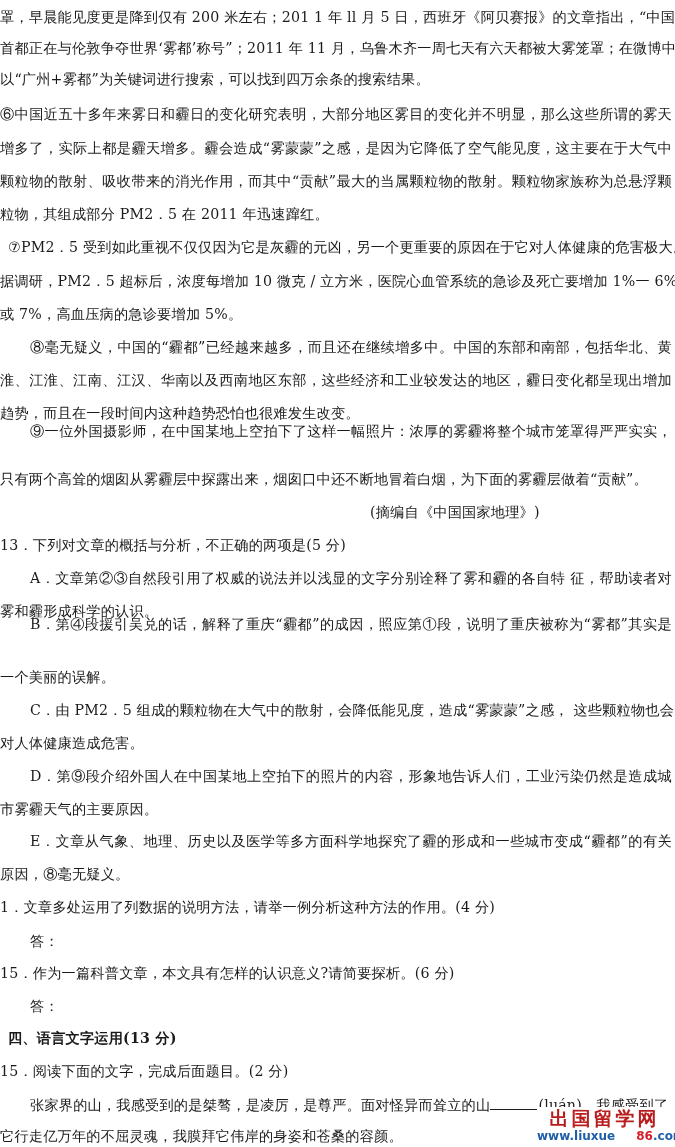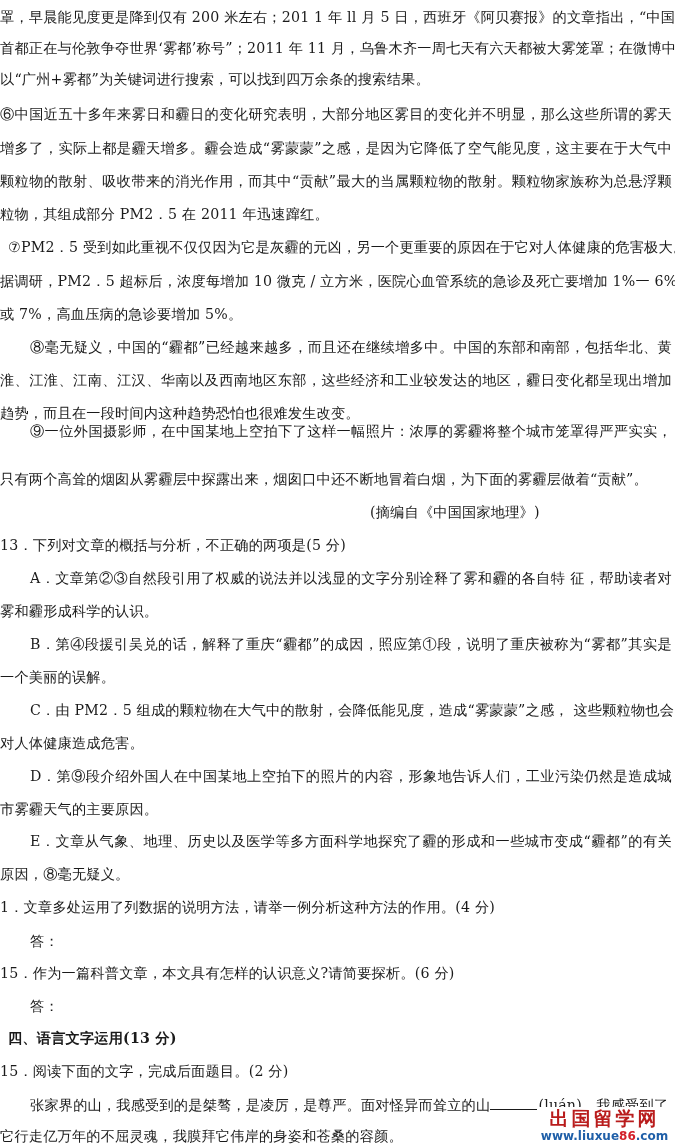--- a/index.html
+++ b/index.html
@@ -51,21 +51,21 @@
       letter-spacing: 3px;
       color: #b91c1c;
       line-height: 22px;
     }
     .wm-url {
       font-size: 12px;
       font-weight: bold;
       color: #1f5fa8;
       line-height: 14px;
     }
-    .wm-url .red { color: #d4202a; }
+    .wm-url .red { color: #d4202a; padding-left: 21px; }
   </style>
 </head>
 <body>
 
 <div class="page" id="page"></div>
 
 <div class="page">
   <div class="line just" style="top:1px">罩，早晨能见度更是降到仅有 200 米左右；201 1 年 ll 月 5 日，西班牙《阿贝赛报》的文章指出，“中国的</div>
   <div class="line just" style="top:32px">首都正在与伦敦争夺世界‘雾都’称号”；2011 年 11 月，乌鲁木齐一周七天有六天都被大雾笼罩；在微博中</div>
   <div class="line" style="top:63px">以“广州+雾都”为关键词进行搜索，可以找到四万余条的搜索结果。</div>
@@ -83,21 +83,21 @@
   <div class="line just" style="top:364px">淮、江淮、江南、江汉、华南以及西南地区东部，这些经济和工业较发达的地区，霾日变化都呈现出增加</div>
   <div class="line" style="top:397px">趋势，而且在一段时间内这种趋势恐怕也很难发生改变。</div>
 
   <div class="line just indent2" style="top:415px; width:642px">⑨一位外国摄影师，在中国某地上空拍下了这样一幅照片：浓厚的雾霾将整个城市笼罩得严严实实，</div>
   <div class="line" style="top:463px">只有两个高耸的烟囱从雾霾层中探露出来，烟囱口中还不断地冒着白烟，为下面的雾霾层做着“贡献”。</div>
   <div class="line" style="top:496px; left:370px">(摘编自《中国国家地理》)</div>
 
   <div class="line" style="top:529px">13．下列对文章的概括与分析，不正确的两项是(5 分)</div>
   <div class="line just indent2" style="top:562px; width:642px">A．文章第②③自然段引用了权威的说法并以浅显的文字分别诠释了雾和霾的各自特 征，帮助读者对</div>
   <div class="line" style="top:595px">雾和霾形成科学的认识。</div>
-  <div class="line just indent2" style="top:628px; width:642px">B．第④段援引吴兑的话，解释了重庆“霾都”的成因，照应第①段，说明了重庆被称为“雾都”其实是</div>
+  <div class="line just indent2" style="top:608px; width:642px">B．第④段援引吴兑的话，解释了重庆“霾都”的成因，照应第①段，说明了重庆被称为“雾都”其实是</div>
   <div class="line" style="top:661px">一个美丽的误解。</div>
   <div class="line just indent2" style="top:694px; width:642px">C．由 PM2．5 组成的颗粒物在大气中的散射，会降低能见度，造成“雾蒙蒙”之感， 这些颗粒物也会</div>
   <div class="line" style="top:727px">对人体健康造成危害。</div>
   <div class="line just indent2" style="top:760px; width:642px">D．第⑨段介绍外国人在中国某地上空拍下的照片的内容，形象地告诉人们，工业污染仍然是造成城</div>
   <div class="line" style="top:793px">市雾霾天气的主要原因。</div>
   <div class="line just indent2" style="top:825px; width:642px">E．文章从气象、地理、历史以及医学等多方面科学地探究了霾的形成和一些城市变成“霾都”的有关</div>
   <div class="line" style="top:858px">原因，⑧毫无疑义。</div>
 
   <div class="line" style="top:891px">1．文章多处运用了列数据的说明方法，请举一例分析这种方法的作用。(4 分)</div>
   <div class="line indent2" style="top:925px">答：</div>

